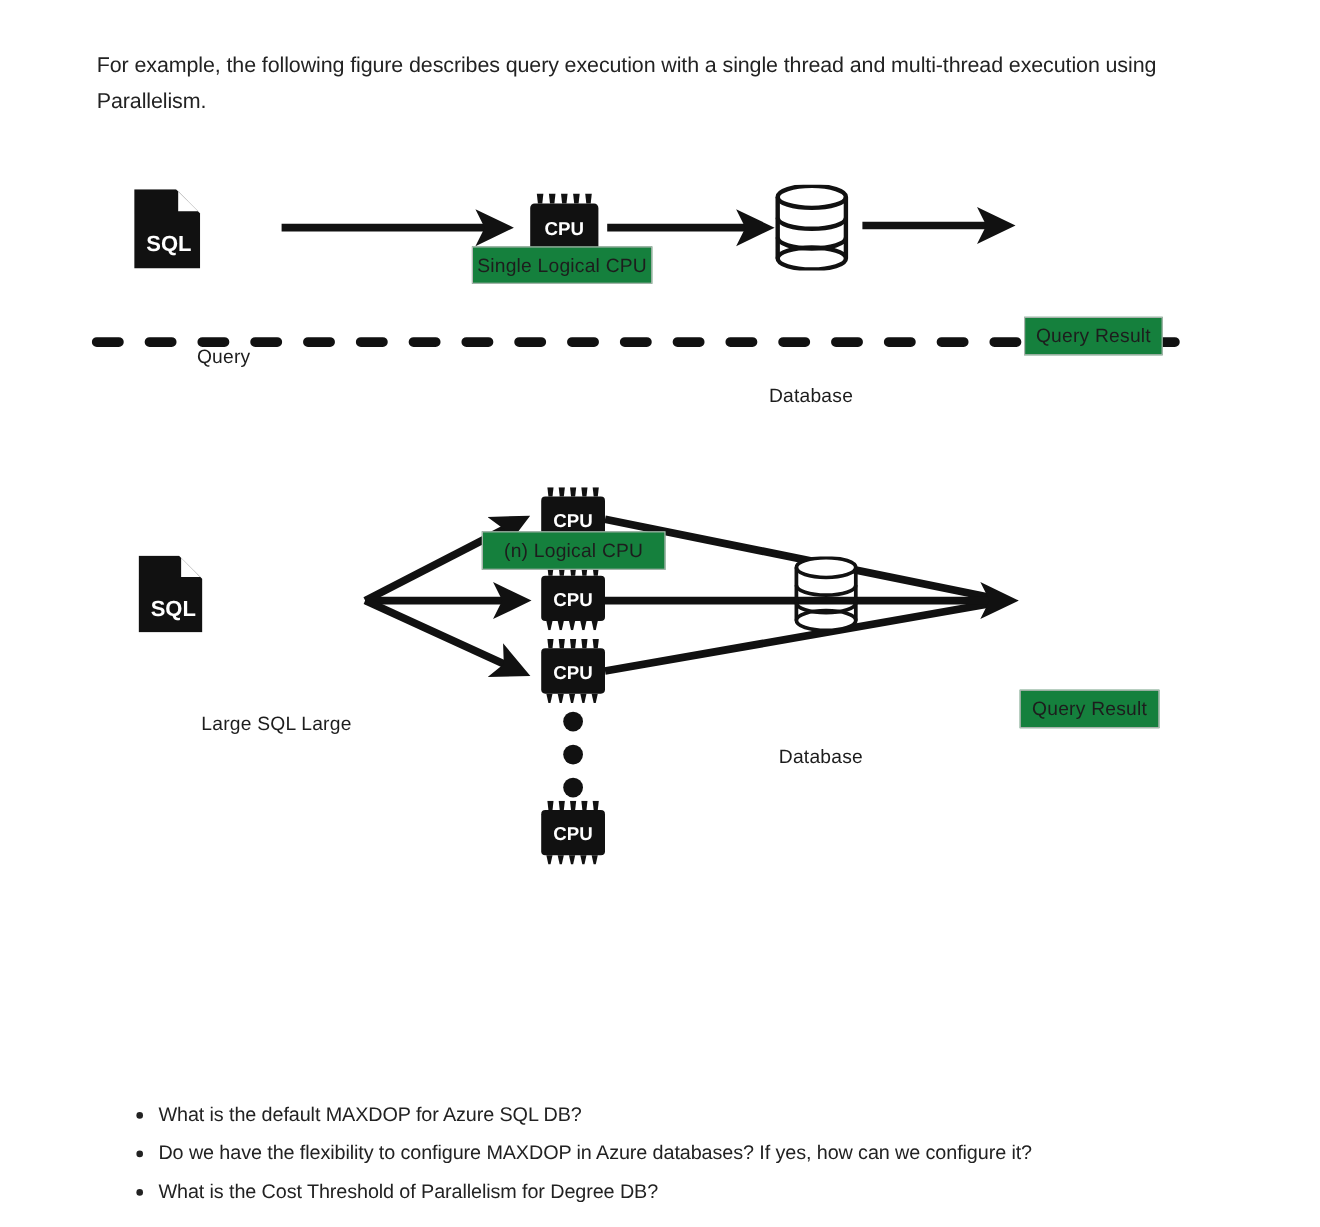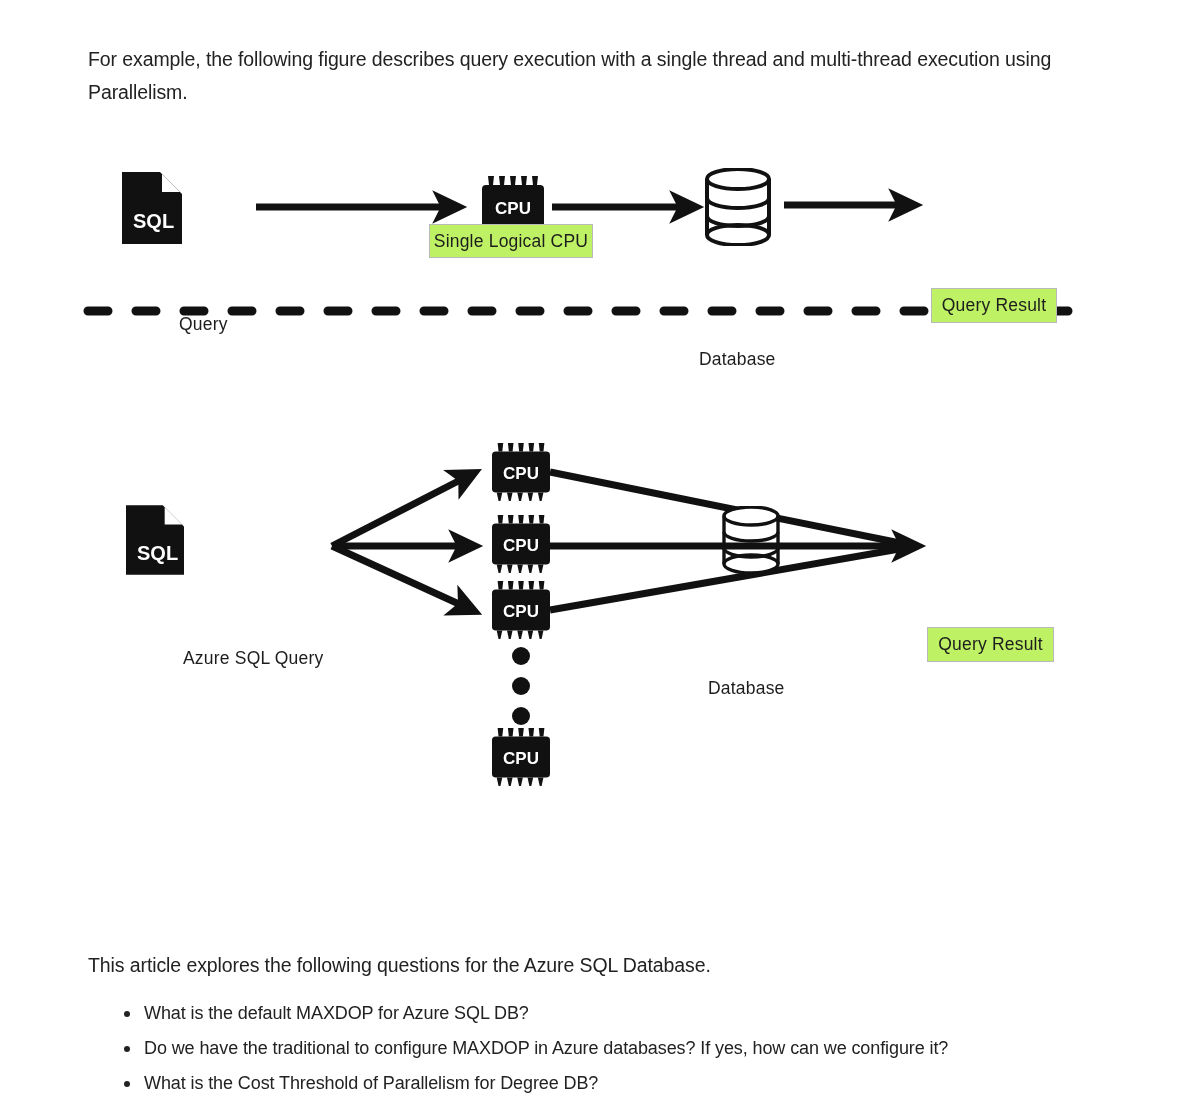--- a/index.html
+++ b/index.html
@@ -67,21 +67,21 @@
     left: 0;
     top: 100px;
     width: 1200px;
     height: 710px;
   }
   .fig-svg { position: absolute; left: 0; top: 0; }
 
   
   .chip {
     position: absolute;
-    background: #bef264;
+    background: #15803d;
     border: 1px solid #b9b9b9;
     color: #1d1d1d;
     font-size: 17.5px;
     letter-spacing: 0.2px;
     display: flex;
     align-items: center;
     justify-content: center;
     box-sizing: border-box;
   }
   #chip-single-cpu { left: 429px; top: 124px; width: 164px; height: 34px; }
@@ -210,34 +210,34 @@
       <circle cx="521" cy="616" r="9" fill="#111"></circle>
 
       <use href="#cpu-chip" x="488" y="628" width="66" height="58"></use>
       <text x="521" y="664" text-anchor="middle" font-family="'Liberation Sans', sans-serif" font-size="17" font-weight="bold" fill="#ffffff">CPU</text>
     </svg>
 
     <div class="chip" id="chip-single-cpu">Single Logical CPU</div>
 
     <div class="chip" id="chip-result-1">Query Result</div>
 
+    <div class="chip" id="chip-n-cpu">(n) Logical CPU</div>
 
     <div class="chip" id="chip-result-2">Query Result</div>
 
     <div class="lbl" id="lbl-query">Query</div>
 
-    <div class="lbl" id="lbl-large-query">Azure SQL Query</div>
+    <div class="lbl" id="lbl-large-query">Large SQL Large</div>
 
     <div class="lbl" id="lbl-db-1">Database</div>
 
     <div class="lbl" id="lbl-db-2">Database</div>
   </div>
 
 
-  <p class="para" id="para-article">This article explores the following questions for the Azure SQL Database.</p>
 
   <ul class="bullets">
     <li>What is the default MAXDOP for Azure SQL DB?</li>
-    <li>Do we have the traditional to configure MAXDOP in Azure databases? If yes, how can we configure it?</li>
+    <li>Do we have the flexibility to configure MAXDOP in Azure databases? If yes, how can we configure it?</li>
     <li>What is the Cost Threshold of Parallelism for Degree DB?</li>
   </ul>
 
 </div>
 
 </body></html>

